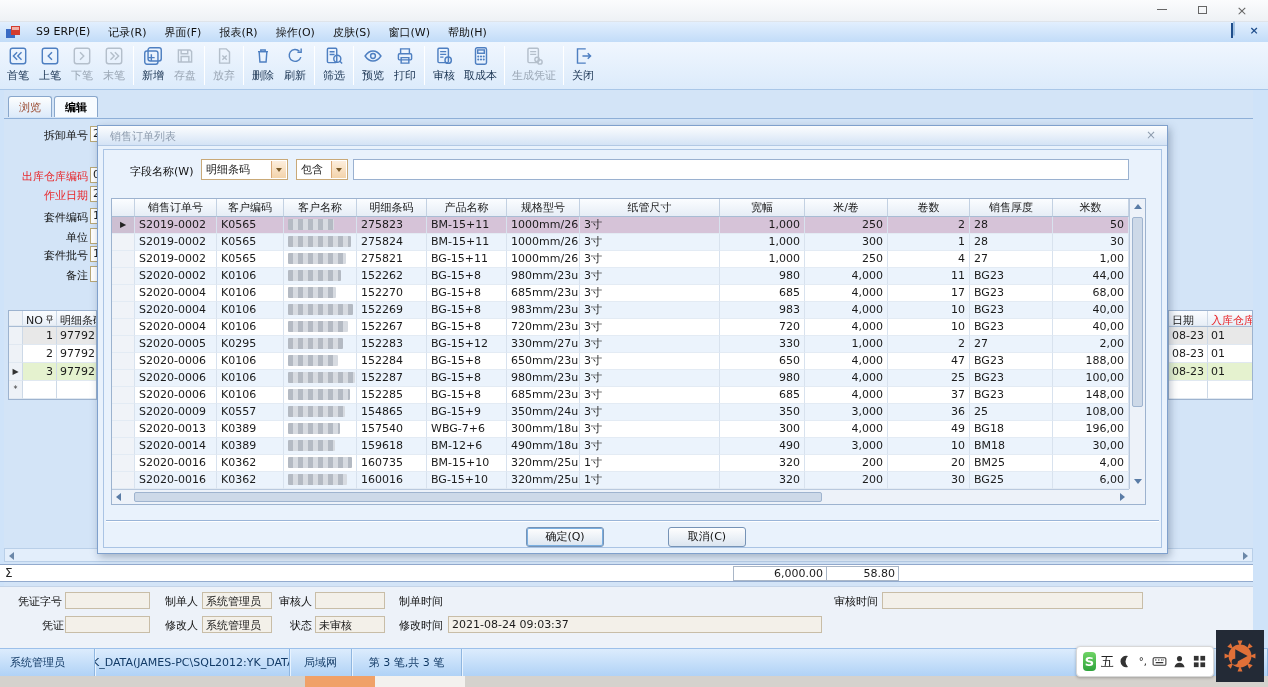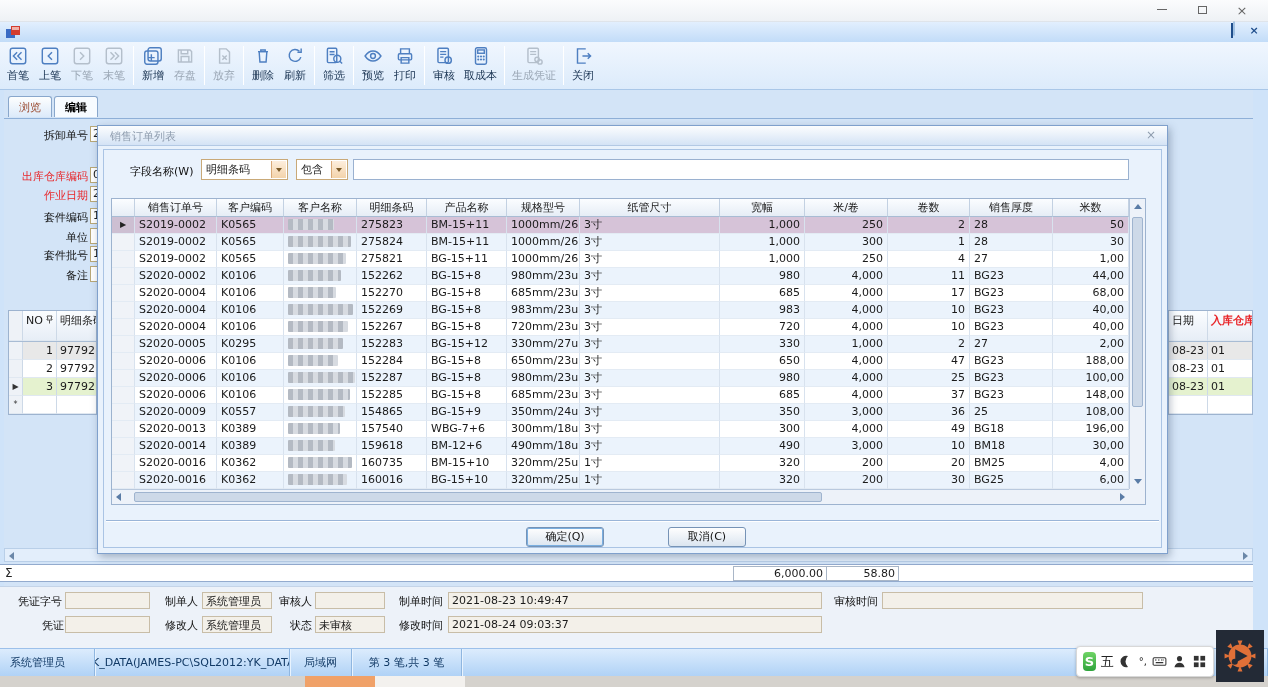--- a/index.html
+++ b/index.html
@@ -43,26 +43,26 @@
   .tab.active { background:#f7fbff; color:#000; font-weight:bold; }
   .tabline { position:absolute; left:4px; right:15px; top:28px; height:1px; background:#8fb0d8; }
 
   .flabel { position:absolute; width:84px; text-align:right; font-size:11px; color:#111; white-space:nowrap; }
   .flabel.req { color:#e8262a; }
   .fsliver { position:absolute; left:90px; width:7px; height:16px; background:#fff; border:1px solid #b9a877; border-right:none; overflow:hidden; font-size:11px; line-height:14px; padding-left:2px; }
 
   
   .bgrid { position:absolute; top:220px; overflow:hidden; background:#fff; border:1px solid #9db3cf; font-size:11px; }
   .bgrid .grow { display:flex; height:18px; line-height:17px; }
-  .bgrid .gh { background:linear-gradient(#fbfdff,#e6edf6); border-bottom:1px solid #a8bcd4; height:31px; line-height:19px; }
+  .bgrid .gh { background:linear-gradient(#fbfdff,#e6edf6); border-bottom:1px solid #a8bcd4; height:16px; line-height:19px; }
   .bgrid .gc { border-right:1px solid #cdd9e7; border-bottom:1px solid #e0e8f1; padding:0 3px; overflow:hidden; white-space:nowrap; }
   .bgrid .sel { width:14px; flex:none; background:#eef2f7; text-align:center; font-size:8px; color:#333; padding:0 1px; }
   .bgrid .green { background:#e5f2cf; }
   .bgrid .gray { background:#e8e8e8; }
-  .redhead { color:#e8262a;font-weight:bold; }
+  .redhead { color:#e8262a; }
 
   
   .bg-hscroll { position:absolute; left:4px; right:15px; top:458px; height:14px; background:#e3eefb; border:1px solid #b9cfe8; }
   .arrL, .arrR, .arrU, .arrD { width:0; height:0; display:inline-block; }
   .bg-hscroll .arrL { position:absolute; left:4px; top:3px; border-top:4px solid transparent; border-bottom:4px solid transparent; border-right:5px solid #6b87a8; }
   .bg-hscroll .arrR { position:absolute; right:4px; top:3px; border-top:4px solid transparent; border-bottom:4px solid transparent; border-left:5px solid #6b87a8; }
   .sumrow { position:absolute; left:0; right:0; top:474px; height:18px; background:#fff; border-top:1px solid #93abce; border-bottom:1px solid #93abce; }
   .sumrow .sigma { position:absolute; left:5px; top:1px; font-size:12px; color:#222; }
   .sumbox { position:absolute; top:1px; height:15px; border:1px solid #a9b6c7; background:#fff; text-align:right; padding:0 3px; line-height:14px; }
 
@@ -135,20 +135,30 @@
     <span class="wctl max"><span class="box"></span></span>
     <span class="wctl cls">×</span>
   </div>
 
   <div class="menubar">
     <svg class="appicon" viewBox="0 0 16 14">
       <rect x="1" y="4" width="9" height="9" fill="#3a6bc4"></rect>
         <rect x="6" y="1" width="9" height="9" fill="#d23b2e"></rect>
         <rect x="7" y="2" width="7" height="3" fill="#f0b0a8"></rect>
     </svg>
+    <div id="menu-items" style="display:flex">
+        <div class="menu-item">S9 ERP(E)</div>
+        <div class="menu-item">记录(R)</div>
+        <div class="menu-item">界面(F)</div>
+        <div class="menu-item">报表(R)</div>
+        <div class="menu-item">操作(O)</div>
+        <div class="menu-item">皮肤(S)</div>
+        <div class="menu-item">窗口(W)</div>
+        <div class="menu-item">帮助(H)</div>
+      </div>
     <div class="mdi">
       <span><span class="mmin"></span></span>
       <span><span class="mres"></span></span>
       <span>×</span>
     </div>
   </div>
 
   <div class="toolbar" id="toolbar">
       <div class="tbtn">
         <span class="ticon"><svg viewBox="0 0 20 20" fill="none" stroke="currentColor" stroke-width="1.3">
@@ -371,21 +381,20 @@
     </div>
 
     <div class="bform">
       <span class="bf-label" style="left:0;top:7px;width:62px;">凭证字号</span>
       <span class="bf-field" style="left:65px;top:5px;width:85px;"></span>
       <span class="bf-label" style="left:138px;top:7px;width:60px;">制单人</span>
       <span class="bf-field" style="left:202px;top:5px;width:70px;">系统管理员</span>
       <span class="bf-label" style="left:252px;top:7px;width:60px;">审核人</span>
       <span class="bf-field" style="left:315px;top:5px;width:70px;"></span>
       <span class="bf-label" style="left:375px;top:7px;width:68px;">制单时间</span>
-      <span class="bf-field" style="left:448px;top:5px;width:374px;">2021-08-23 10:49:47</span>
       <span class="bf-label" style="left:806px;top:7px;width:72px;">审核时间</span>
       <span class="bf-field" style="left:882px;top:5px;width:261px;"></span>
 
       <span class="bf-label" style="left:0;top:31px;width:62px;margin-left:24px;">凭证日期</span>
       <span class="bf-field" style="left:65px;top:29px;width:85px;"></span>
       <span class="bf-label" style="left:138px;top:31px;width:60px;">修改人</span>
       <span class="bf-field" style="left:202px;top:29px;width:70px;">系统管理员</span>
       <span class="bf-label" style="left:252px;top:31px;width:60px;">状态</span>
       <span class="bf-field" style="left:315px;top:29px;width:70px;">未审核</span>
       <span class="bf-label" style="left:375px;top:31px;width:68px;">修改时间</span>

